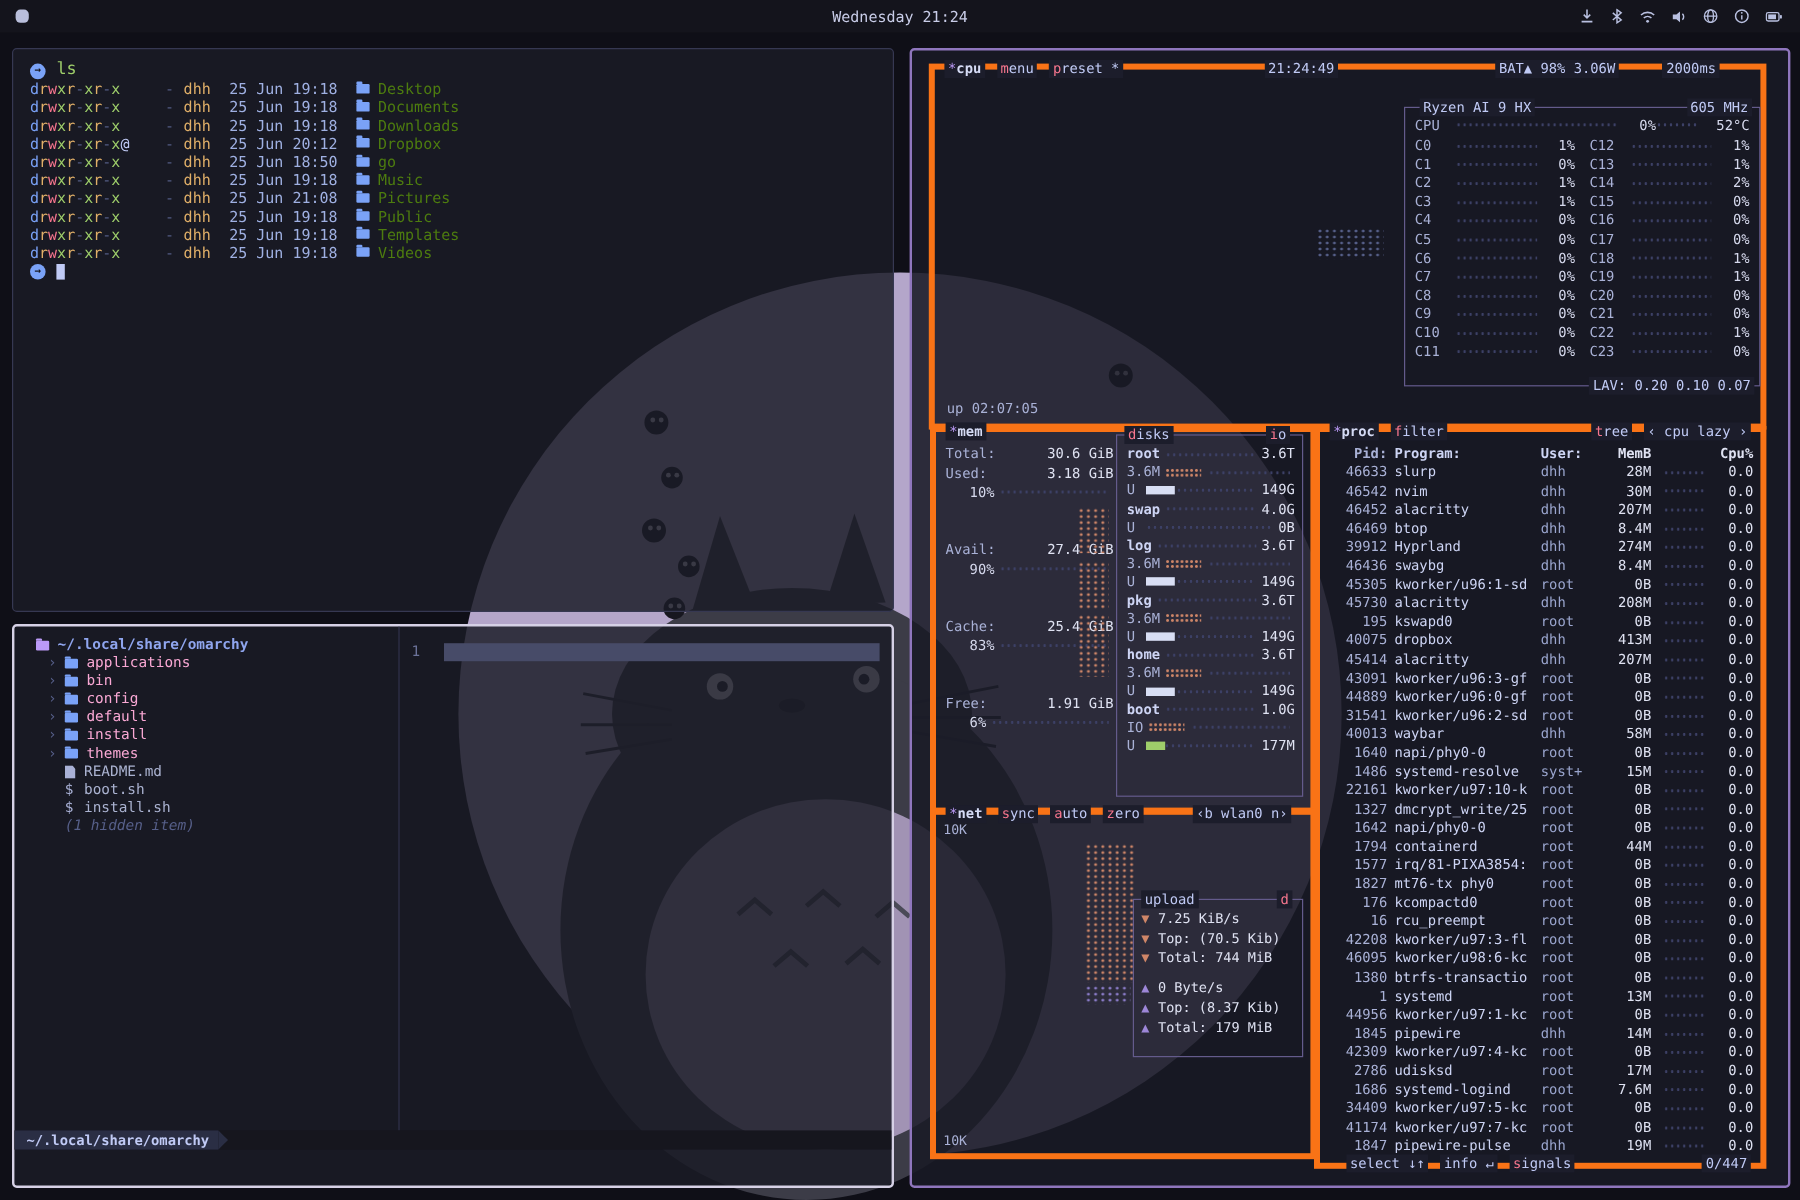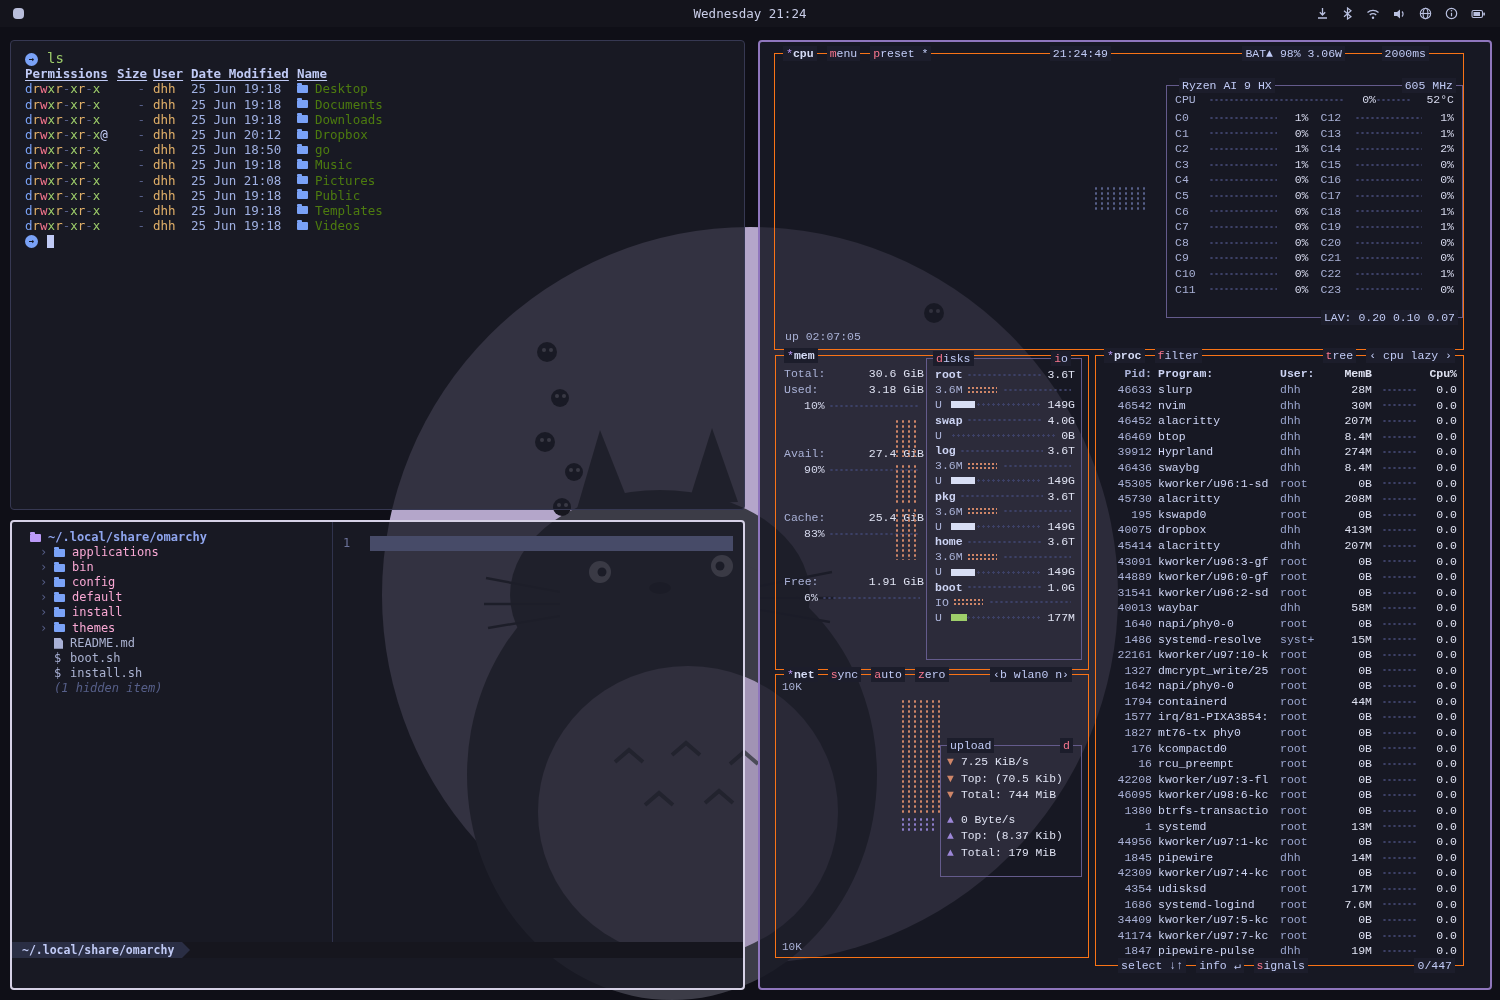--- a/index.html
+++ b/index.html
@@ -56,21 +56,21 @@
   .scr-ic{width:9px;margin-right:7px;color:#a9b1d6;flex:0 0 auto;}
   .hidden-note{padding-left:42px;color:#565f89;font-style:italic;height:15.1px;line-height:15.1px;}
   #fm-divider{position:absolute;left:320px;top:0;bottom:46px;width:1px;background:#30334d;}
   #fm-right{position:absolute;left:321px;top:8px;right:0;}
   .lnum{position:absolute;left:10px;top:6px;color:#6b7299;}
   .cursorline{position:absolute;left:37px;right:10px;top:6px;height:15px;background:#474b68;}
   #fm-status{position:absolute;left:0;right:0;bottom:30px;height:16px;background:#16161e;display:flex;align-items:center;}
   .pl-seg{background:#2a2e44;color:#c0caf5;font-size:11.5px;height:16px;line-height:16px;padding:0 8px 0 10px;font-weight:bold;}
   .pl-arrow{width:0;height:0;border-top:8px solid transparent;border-bottom:8px solid transparent;border-left:8px solid #2a2e44;}
   
-  .bbox{position:absolute;border:1px solid #f97316;font-family:Liberation Mono, monospace;}
+  .bbox{position:absolute;border:5px solid #f97316;}
   .btag-row{position:absolute;top:-8px;display:flex;gap:10px;z-index:3;}
   .btag{background:#1c1d2b;color:#c0caf5;font-size:11.5px;line-height:15px;padding:0 3px;white-space:nowrap;}
   .btag b{color:#d5dbf5;}
   .leader{flex:1;height:4px;align-self:center;margin:0 4px;
           background-image:radial-gradient(circle,#3c4066 1px,transparent 1.3px);
           background-size:5px 4px;background-repeat:repeat-x;background-position:0 50%;}
   .dotspan{width:36px;height:4px;align-self:center;margin-right:4px;
            background-image:radial-gradient(circle,#3c4066 1px,transparent 1.3px);
            background-size:5px 4px;background-repeat:repeat-x;background-position:0 50%;}
   .dotfield{position:absolute;background-image:radial-gradient(circle,var(--dc,#cf8668) 1px,transparent 1.4px);
@@ -234,27 +234,20 @@
       </span>
   </div>
 </div>
 
 <div class="window" id="win-term">
   <div class="wc">
     <div class="tline">
       <span class="prompt-ic"></span>
       <span class="c-green">ls</span>
     </div>
-    <div class="ls-head">
-      <span class="col perm hd">Permissions</span>
-      <span class="col size hd" style="text-align:left">Size</span>
-      <span class="col user hd">User</span>
-      <span class="col date hd">Date Modified</span>
-      <span class="hd">Name</span>
-    </div>
     <div id="ls-rows">
         <div class="ls-row">
           <span class="col perm"><span class="c-blue">d</span><span class="c-yellow">r</span><span class="c-red">w</span><span class="c-green">x</span><span class="c-yellow">r</span><span class="c-dim">-</span><span class="c-green">x</span><span class="c-yellow">r</span><span class="c-dim">-</span><span class="c-green">x</span></span>
           <span class="col size c-dim">-</span>
           <span class="col user c-yellow">dhh</span>
           <span class="col date c-date">25 Jun 19:18</span>
           <span class="col name">
             <span class="fold-ic"></span>
             <span class="name-txt">Desktop</span>
           </span>
@@ -1067,21 +1060,21 @@
           </div>
           <div class="prow">
             <span class="p-pid">42309</span>
             <span class="p-prog">kworker/u97:4-kc</span>
             <span class="p-user">root</span>
             <span class="p-mem">0B</span>
             <span class="leader"></span>
             <span class="p-cpu">0.0</span>
           </div>
           <div class="prow">
-            <span class="p-pid">4354</span>
+            <span class="p-pid">2786</span>
             <span class="p-prog">udisksd</span>
             <span class="p-user">root</span>
             <span class="p-mem">17M</span>
             <span class="leader"></span>
             <span class="p-cpu">0.0</span>
           </div>
           <div class="prow">
             <span class="p-pid">1686</span>
             <span class="p-prog">systemd-logind</span>
             <span class="p-user">root</span>

